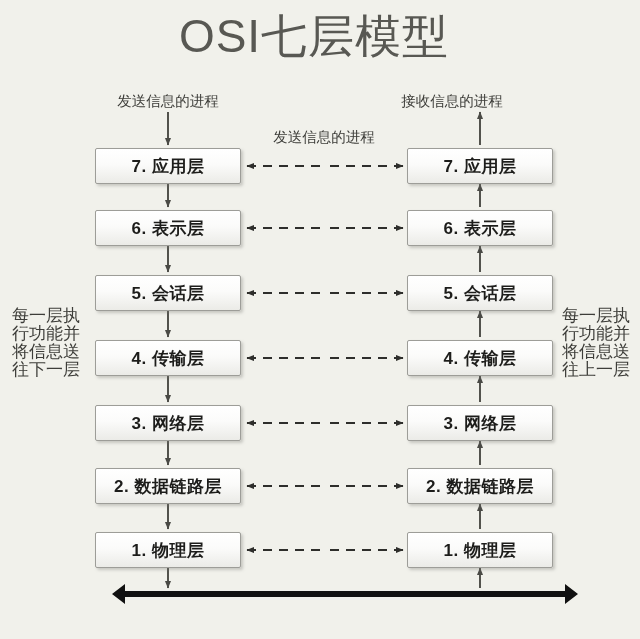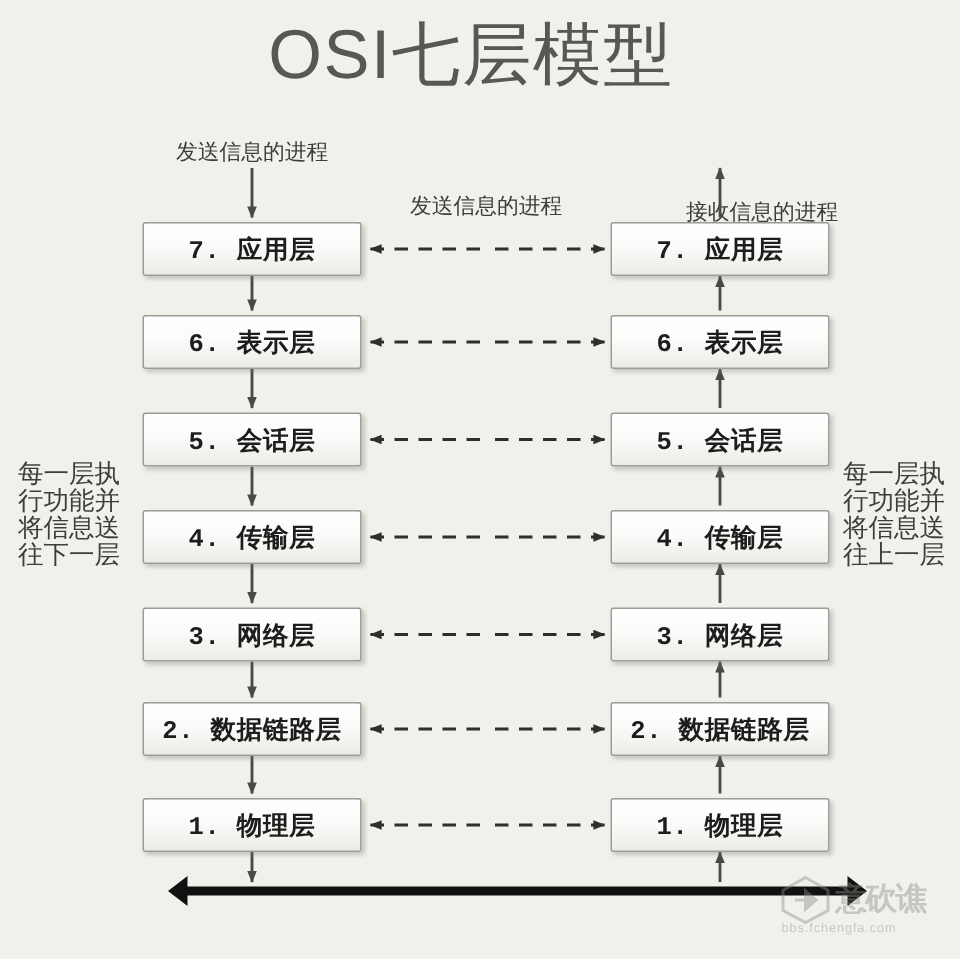--- a/index.html
+++ b/index.html
@@ -35,21 +35,21 @@
 
   
   .proc-label {
     position: absolute;
     font-size: 14.5px;
     color: #3d3d39;
     white-space: nowrap;
     text-align: right;
   }
   .proc-label.left  { top: 92px; left: 168px; transform: translateX(-50%); }
-  .proc-label.right { top: 92px; left: 508px; transform: translateX(-50%); margin-top: 40px; }
+  .proc-label.right { top: 92px; left: 452px; transform: translateX(-50%); }
 
   .mid-label {
     position: absolute;
     top: 128px;
     left: 324px;
     transform: translateX(-50%);
     font-size: 14.5px;
     color: #3d3d39;
     white-space: nowrap;
   }
@@ -81,21 +81,21 @@
     position: absolute;
     width: 146px;
     height: 36px;
     background: linear-gradient(to bottom, #ffffff 0%, #fbfbfa 45%, #ebebe7 100%);
     border: 1px solid #9d9d98;
     border-radius: 2px;
     box-shadow: 2px 2px 3px rgba(120,120,115,0.35);
     display: flex;
     align-items: center;
     justify-content: center;
-    font-family: Liberation Mono, monospace;
+    font-family: Liberation Sans, sans-serif;
     font-size: 17px;
     font-weight: bold;
     color: #1d1d1b;
     letter-spacing: 0.5px;
   }
   .layer-box.col-left  { left: 95px; }
   .layer-box.col-right { left: 407px; }
 
   
   #arrows {
@@ -215,22 +215,14 @@
       <div class="layer-box col-right" style="top: 340px;">4. 传输层</div>
       <div class="layer-box col-right" style="top: 405px;">3. 网络层</div>
       <div class="layer-box col-right" style="top: 468px;">2. 数据链路层</div>
       <div class="layer-box col-right" style="top: 532px;">1. 物理层</div>
     </div>
 
   <svg class="thick-arrow-svg" style="position:absolute;left:0;top:0;width:640px;height:639px;pointer-events:none;" viewBox="0 0 640 639">
     <path d="M112,594 L125,584 L125,591 L565,591 L565,584 L578,594 L565,604 L565,597 L125,597 L125,604 z" fill="#111111"></path>
   </svg>
 
-  <div class="watermark">
-    <svg width="36" height="34" viewBox="0 0 36 34">
-      <polygon points="18,2 33,10.5 33,24 18,32 3,24 3,10.5" fill="none" stroke="#8d8d86" stroke-width="2"></polygon>
-      <path d="M11,17 L23,17 M18,11 L25,17 L18,23 z" fill="#8d8d86" stroke="#8d8d86" stroke-width="2"></path>
-    </svg>
-    <div class="wm-text">意砍谯</div>
-    <div class="wm-url">bbs.fchengfa.com</div>
-  </div>
 
 </div>
 
 </body></html>

